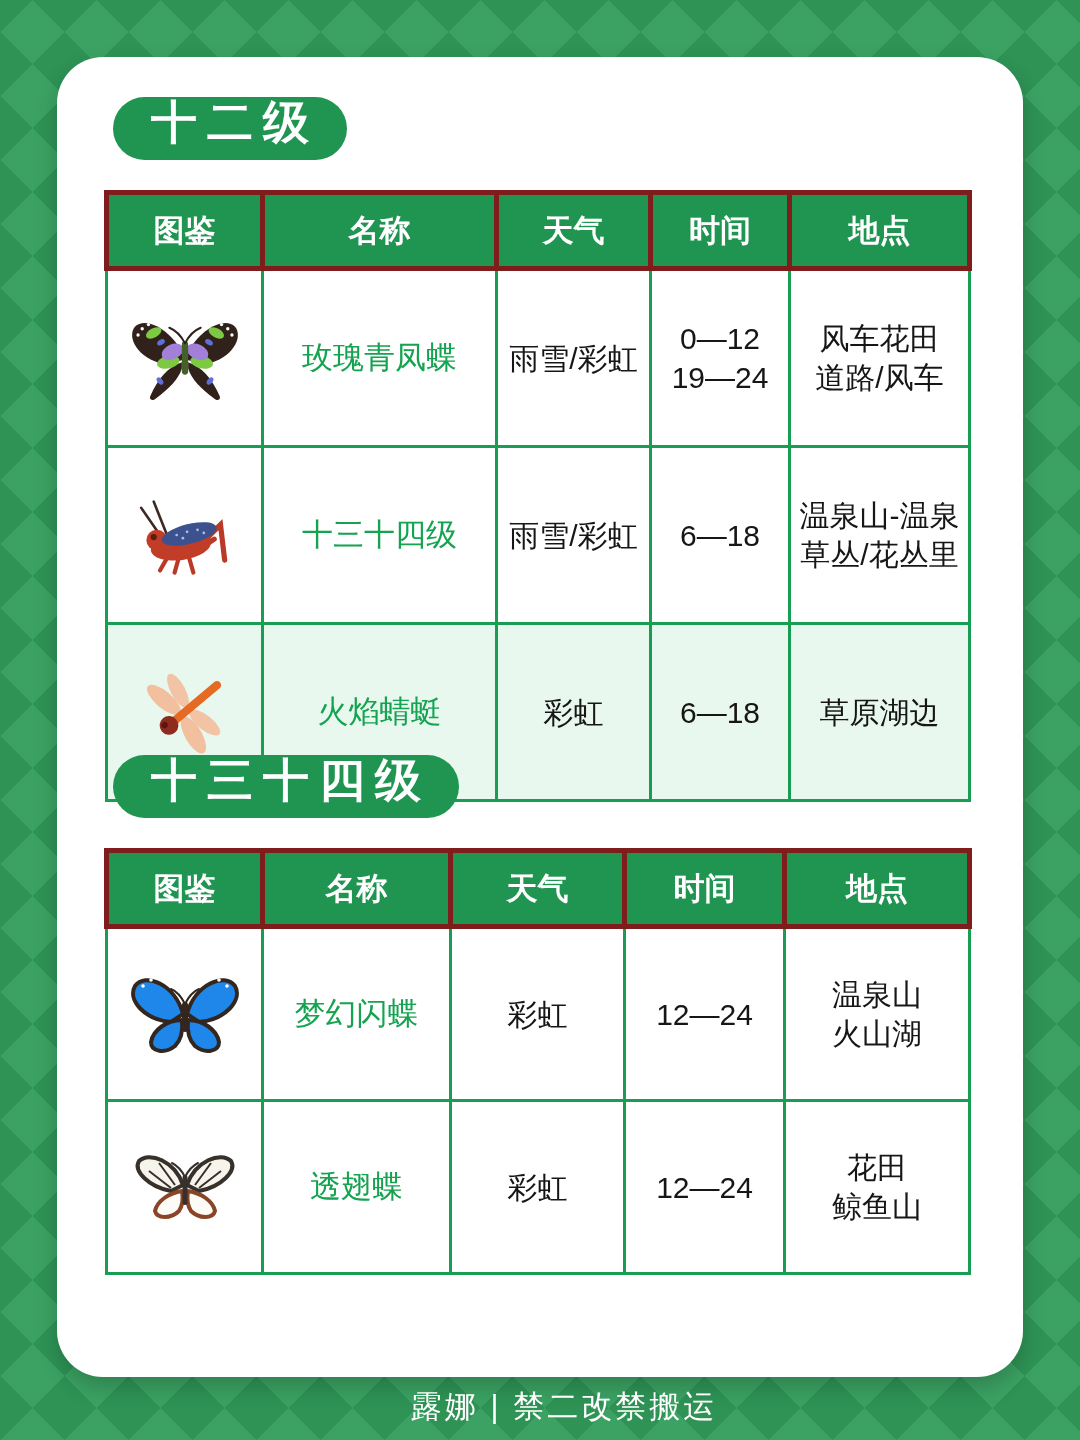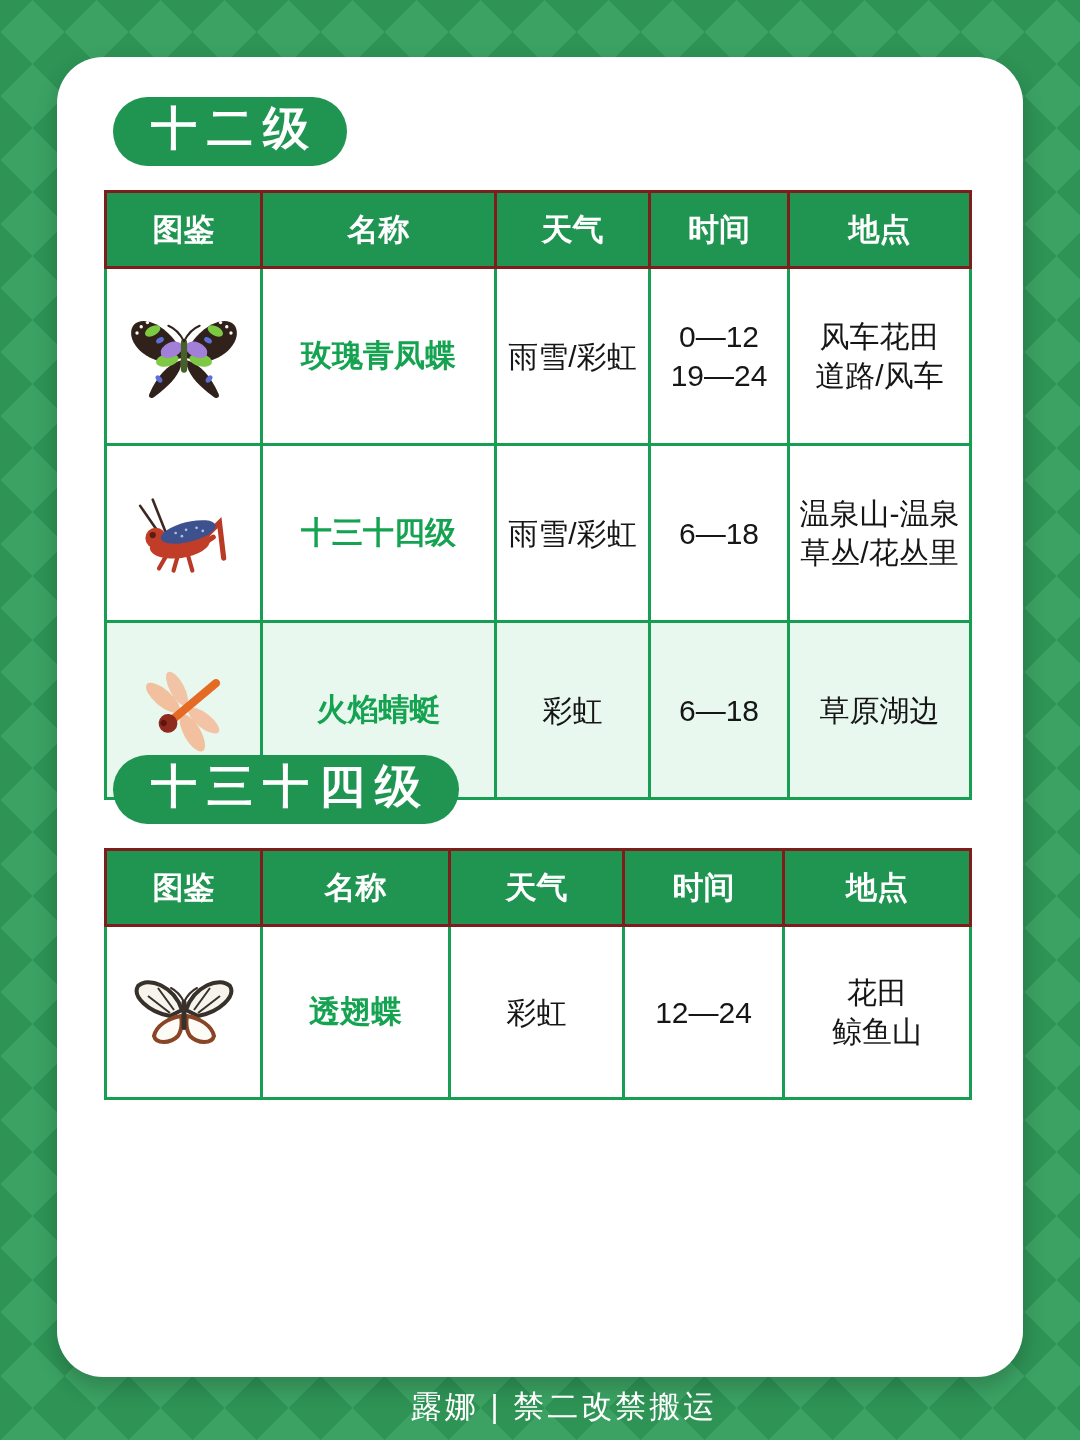--- a/index.html
+++ b/index.html
@@ -14,43 +14,43 @@
     background-size:64px 64px;
   }
   .card{
     position:absolute; left:57px; top:57px; width:966px; height:1320px;
     background:#ffffff; border-radius:46px;
     box-shadow:0 10px 22px rgba(0,0,0,.20);
   }
   .badge{
     position:absolute; background:#1f9551; color:#fff; border-radius:999px;
     font-weight:bold; font-size:46px; letter-spacing:10px; line-height:1;
-    padding:8px 28px 15px 38px;
+    padding:2px 28px 15px 38px;
   }
   .badge-1{ left:56px; top:40px; }
   .badge-2{ left:56px; top:698px; }
   table.tbl{
     position:absolute; left:47px; width:868px;
     border-collapse:collapse; table-layout:fixed;
   }
   .tbl-1{ top:133px; }
   .tbl-2{ top:791px; }
   .tbl th{
     background:#1f9551; color:#fff; font-size:31px; font-weight:bold;
-    height:76px; border:3px solid #7f1d1d; text-align:center;
+    height:76px; border:5px solid #7f1d1d; text-align:center;
   }
   .tbl td{
     border:3px solid #189e53; background:#ffffff;
     text-align:center; vertical-align:middle;
     font-size:30px; color:#161616; font-weight:500;
     white-space:pre-line; line-height:1.3; height:100px;
   }
   .tbl-2 td{ height:98px; }
   .tbl tr.alt td{ background:#e9f8ef; }
-  .tbl td.name{ color:#16a351; font-weight:bold; font-size:31px; }
+  .tbl td.name{ color:#16a351; font-weight:normal; font-size:31px; }
   .bug{ display:flex; justify-content:center; align-items:center; }
   .bug svg{ display:block; }
   .footer{
     position:absolute; left:0; right:0; top:1386px; text-align:center;
     color:#ffffff; font-size:31px; letter-spacing:3px; font-weight:500;margin-left:48px;
   }
 </style>
 </head>
 <body>
 
@@ -170,20 +170,42 @@
     </colgroup>
     <tbody>
         <tr>
       <th>图鉴</th>
       <th>名称</th>
       <th>天气</th>
       <th>时间</th>
       <th>地点</th>
     </tr>
 
+    <tr>
+      <td>
+        <span class="bug">
+          <svg viewBox="0 0 120 92" width="120" height="92">
+            <g id="bm1">
+              <path d="M58 46 C50 16 20 4 10 18 C2 32 20 52 46 54 Z" fill="#1f86ea" stroke="#33261f" stroke-width="4" stroke-linejoin="round"></path>
+              <path d="M57 52 C42 52 28 62 26 74 C26 84 40 86 50 78 C56 72 58 62 57 52 Z" fill="#1f86ea" stroke="#33261f" stroke-width="4" stroke-linejoin="round"></path>
+              <circle cx="18" cy="18" r="1.8" fill="#fff"></circle>
+                  <circle cx="26" cy="12" r="1.8" fill="#fff"></circle>
+            </g>
+            <use href="#bm1" transform="matrix(-1 0 0 1 120 0)"></use>
+            <rect x="57" y="34" width="6" height="30" rx="3" fill="#33261f"></rect>
+            <path d="M60 36 C56 28 51 23 46 21 M60 36 C64 28 69 23 74 21" stroke="#33261f" stroke-width="2" fill="none" stroke-linecap="round"></path>
+          </svg>
+        </span>
+      </td>
+      <td class="name">梦幻闪蝶</td>
+      <td>彩虹</td>
+      <td>12—24</td>
+      <td>温泉山
+火山湖</td>
+    </tr>
 
 
     <tr>
       <td>
         <span class="bug">
           <svg viewBox="0 0 120 92" width="120" height="92">
             <g id="gw1">
               <path d="M58 44 C50 20 24 10 14 20 C8 30 24 46 46 50 Z" fill="#f7f4ec" stroke="#37302b" stroke-width="4" stroke-linejoin="round"></path>
               <path d="M34 22 L50 44 M24 30 L46 47" stroke="#37302b" stroke-width="2" fill="none"></path>
               <path d="M57 50 C44 52 32 60 30 70 C32 78 46 78 54 70 C58 64 58 56 57 50 Z" fill="#fdfbf6" stroke="#8a4426" stroke-width="4" stroke-linejoin="round"></path>

